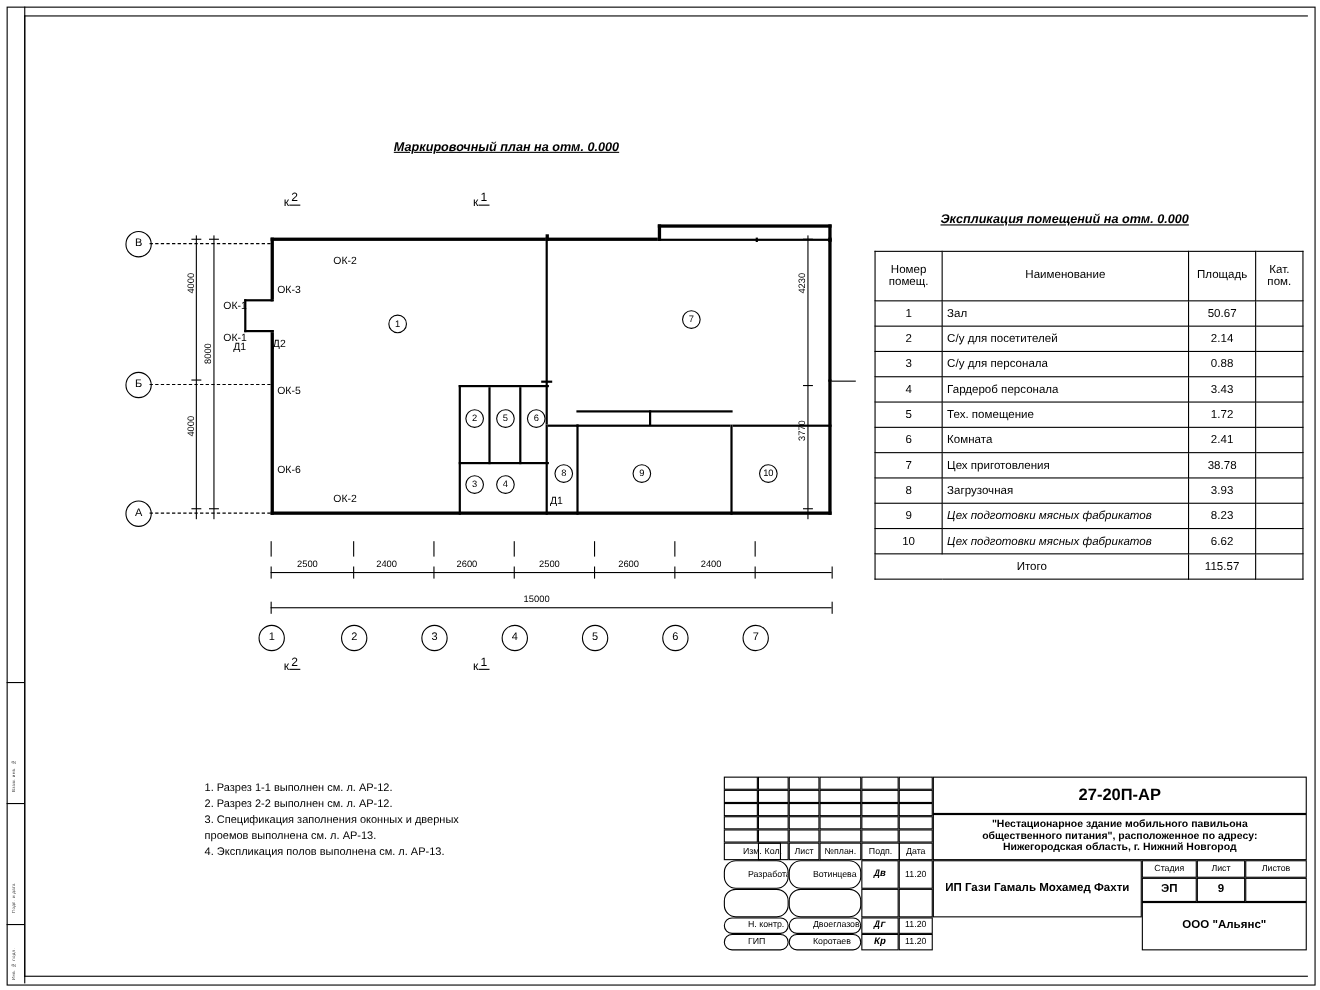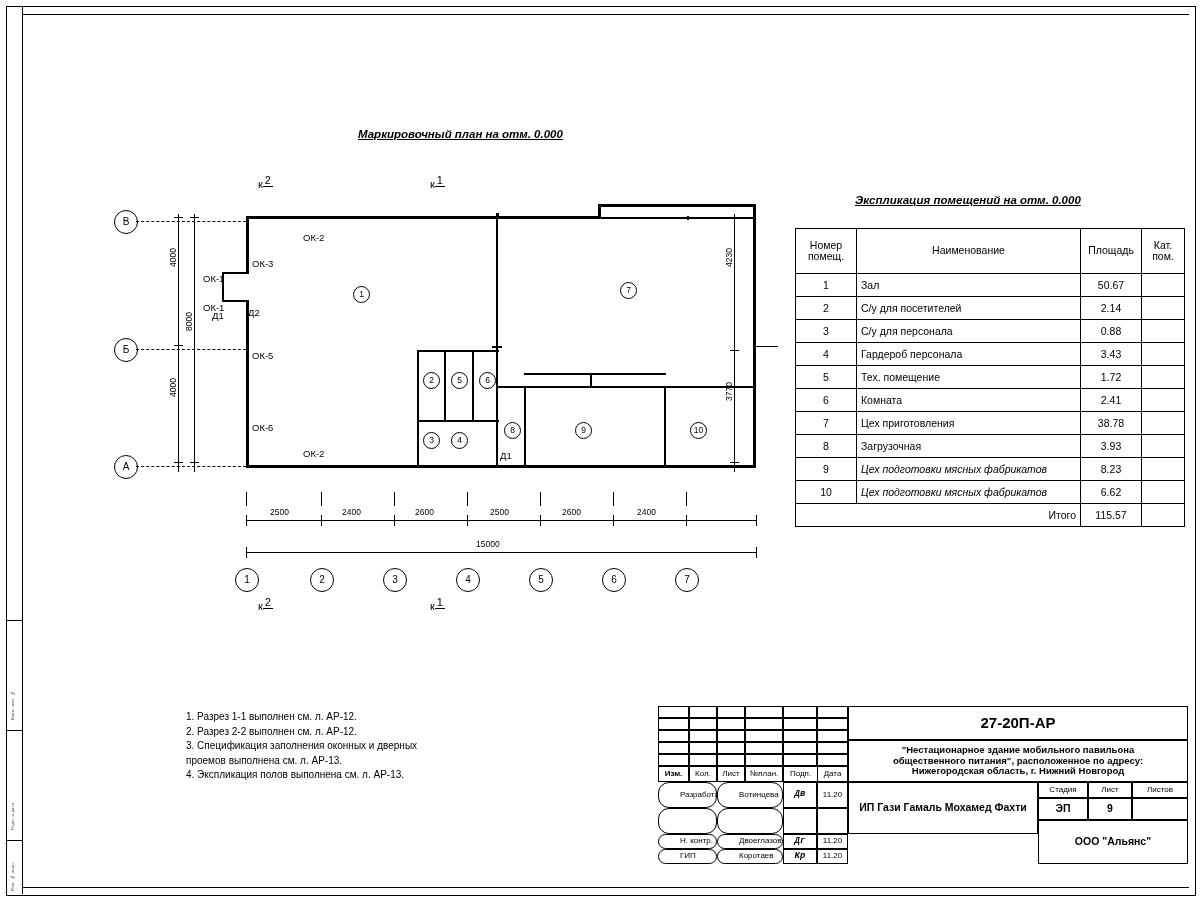--- a/index.html
+++ b/index.html
@@ -23,21 +23,21 @@
 
   
   .expl{position:absolute;left:795px;top:228px;width:390px;border-collapse:collapse;}
   .expl td,.expl th{border:1px solid #000;font-size:10.5px;height:22px;padding:0 4px;font-weight:normal;}
   .expl th{font-size:10.5px;text-align:center;line-height:1.05;height:44px;}
   .c-num{width:52px;text-align:center;}
   .c-name{text-align:left;padding-left:7px;}
   .c-area{width:52px;text-align:center;}
   .c-cat{width:34px;}
   .ital{font-style:italic;}
-  .total-lbl{text-align:right;padding-right:6px;border-left:none;}
+  .total-lbl{text-align:center;padding-right:6px;border-left:none;}
 
   
   .plan{position:absolute;left:100px;top:160px;width:680px;height:460px;}
   .ln{position:absolute;background:#000;}
   .h{height:1px;}
   .v{width:1px;}
   .dash-h{position:absolute;height:0;border-top:1px dashed #000;}
   .circ{position:absolute;width:22px;height:22px;border:1px solid #000;border-radius:50%;font-size:10px;text-align:center;line-height:22px;background:#fff;}
   .rcirc{position:absolute;width:15px;height:15px;border:1px solid #000;border-radius:50%;font-size:8.5px;text-align:center;line-height:15px;background:#fff;}
   .lbl{position:absolute;font-size:9.5px;white-space:nowrap;}
@@ -343,21 +343,21 @@
     <div class="cell" style="left:125px;top:36px;width:34px;height:12px;"></div>
     <div class="cell" style="left:159px;top:36px;width:31px;height:12px;"></div>
 
     <div class="cell" style="left:0;top:48px;width:31px;height:12px;"></div>
     <div class="cell" style="left:31px;top:48px;width:28px;height:12px;"></div>
     <div class="cell" style="left:59px;top:48px;width:28px;height:12px;"></div>
     <div class="cell" style="left:87px;top:48px;width:38px;height:12px;"></div>
     <div class="cell" style="left:125px;top:48px;width:34px;height:12px;"></div>
     <div class="cell" style="left:159px;top:48px;width:31px;height:12px;"></div>
 
-    <div class="cell small" style="left:0;top:60px;width:31px;height:16px;font-weight:bold;">Изм.</div>
+    <div class="cell small" style="left:0;top:60px;width:52px;height:16px;">Изм.</div>
     <div class="cell small" style="left:31px;top:60px;width:28px;height:16px;">Кол.</div>
     <div class="cell small" style="left:59px;top:60px;width:28px;height:16px;">Лист</div>
     <div class="cell small" style="left:87px;top:60px;width:38px;height:16px;">№план.</div>
     <div class="cell small" style="left:125px;top:60px;width:35px;height:16px;">Подп.</div>
     <div class="cell small" style="left:159px;top:60px;width:31px;height:16px;">Дата</div>
 
     <div class="cell small lft" style="left:0;top:76px;width:59px;height:26px;">Разработал</div>
     <div class="cell small lft" style="left:59px;top:76px;width:66px;height:26px;">Вотинцева</div>
     <div class="cell sig" style="left:125px;top:76px;width:34px;height:26px;">Дв</div>
     <div class="cell small" style="left:159px;top:76px;width:31px;height:26px;">11.20</div>

